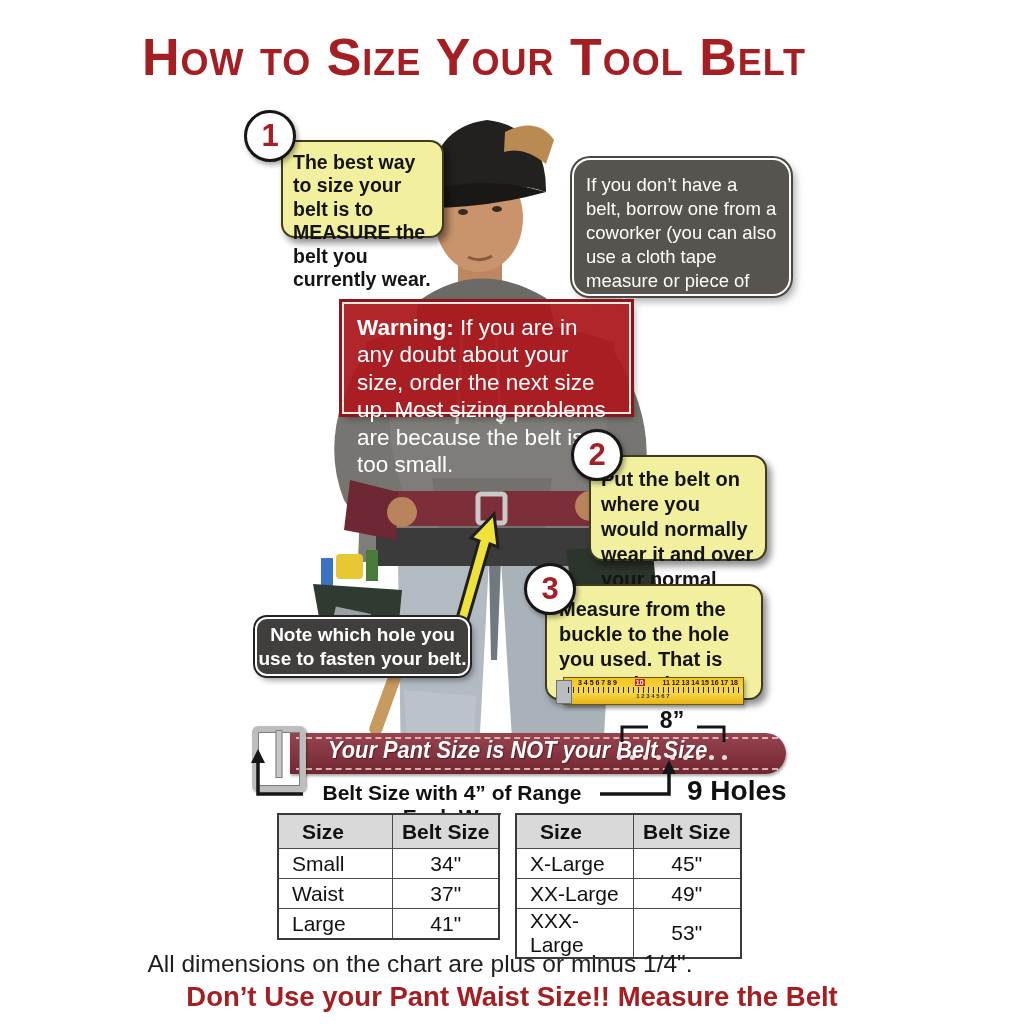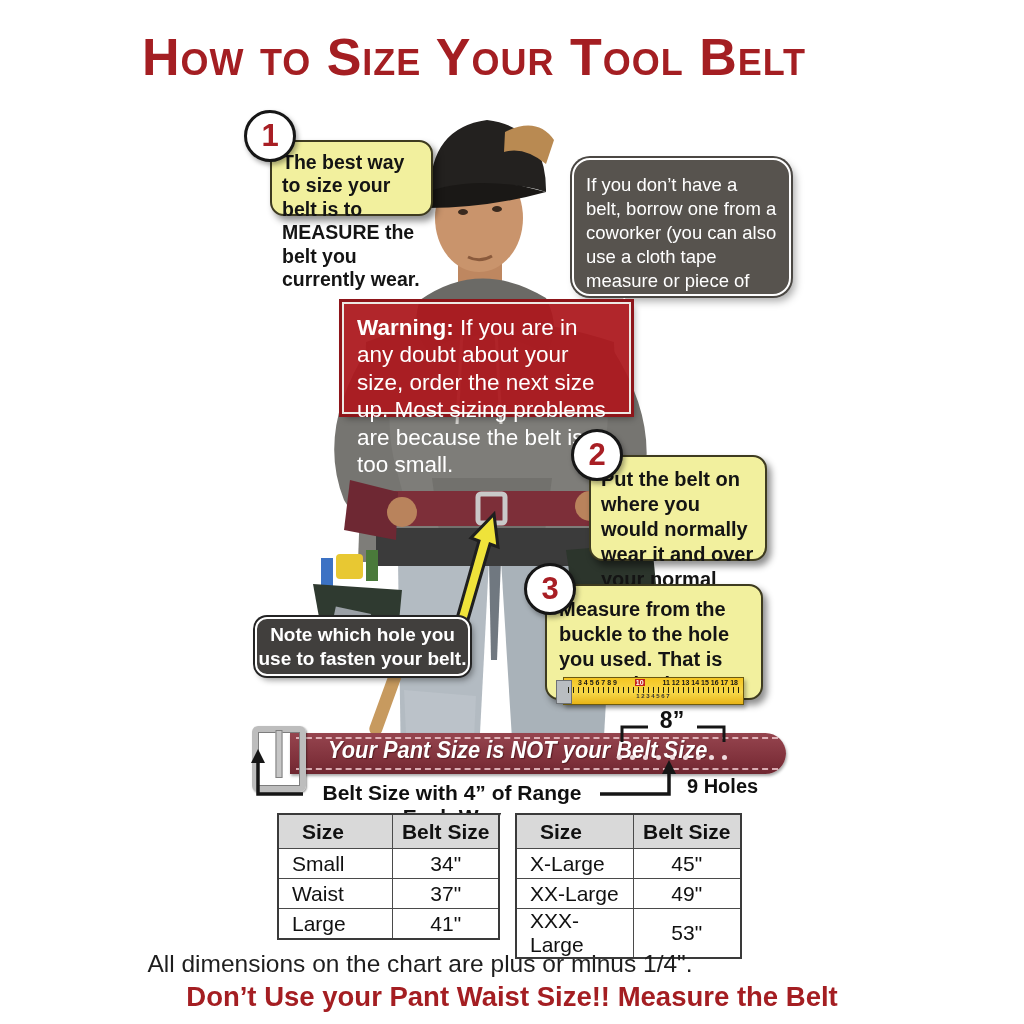--- a/index.html
+++ b/index.html
@@ -19,21 +19,21 @@
   
   .num-circle{width:46px;height:46px;border-radius:50%;background:#fff;
     border:3px solid #161616;color:#A81E24;font-weight:bold;font-size:31px;
     display:flex;align-items:center;justify-content:center;z-index:5;
     box-shadow:2px 3px 5px rgba(0,0,0,.35);}
 
   
   .callout{background:#F2F09E;border:2px solid #3E3B20;border-radius:14px;
     color:#141414;font-weight:bold;box-shadow:4px 5px 7px rgba(0,0,0,.45);
     z-index:4;box-sizing:border-box;}
-  .co1{left:270px;top:140px;width:163px;height:76px;font-size:19.5px;line-height:1.2;padding:9px 10px;}
+  .co1{left:281px;top:140px;width:163px;height:98px;font-size:19.5px;line-height:1.2;padding:9px 10px;}
   .co2{left:589px;top:455px;width:178px;height:106px;font-size:20px;line-height:1.25;padding:10px 10px;}
   .co3{left:545px;top:584px;width:218px;height:116px;font-size:20px;line-height:1.25;padding:11px 12px;}
 
   
   .tipbox{left:572px;top:158px;width:219px;height:138px;background:#57534E;
     border:2px solid #fff;border-radius:18px;box-shadow:0 0 0 2px #4a4743,4px 5px 8px rgba(0,0,0,.35);
     color:#fff;font-size:18.5px;line-height:1.3;padding:13px 12px;box-sizing:border-box;z-index:4;}
 
   
   .warnbox{left:342px;top:302px;width:289px;height:112px;background:rgba(172,24,30,.94);
@@ -76,21 +76,21 @@
     transform:scaleX(.93);transform-origin:left;text-shadow:1px 1px 1px rgba(60,10,15,.6);}
   .belt-holes{left:617px;top:755px;width:110px;display:flex;justify-content:space-between;z-index:6;}
   .belt-holes i{width:5px;height:5px;border-radius:50%;background:#EFDBDE;}
   .buckle{left:252px;top:726px;width:42px;height:54px;z-index:6;
     border:6px solid #BDBDBD;border-radius:6px;box-shadow:inset 0 0 0 1px #7d7d7d,1px 1px 2px rgba(0,0,0,.4);}
   .buckle::before{content:"";position:absolute;left:50%;top:-2px;width:5px;height:46px;background:#C6C6C6;
     border:1px solid #808080;transform:translateX(-50%);}
 
   
   .lbl-8{left:648px;top:707px;width:48px;text-align:center;font-weight:bold;font-size:23px;color:#101010;z-index:6;}
-  .lbl-9holes{left:687px;top:775px;font-weight:bold;font-size:20px;color:#101010;z-index:6;}
+  .lbl-9holes{left:687px;top:775px;font-weight:bold;font-size:28px;color:#101010;z-index:6;}
   .lbl-range{left:303px;top:781px;width:298px;text-align:center;font-weight:bold;font-size:21px;color:#101010;z-index:6;}
 
   
   .size-table{border-collapse:collapse;z-index:6;position:absolute;background:#fff;
     font-size:21px;color:#111;}
   .size-table.left{left:277px;top:813px;width:223px;}
   .size-table.right{left:515px;top:813px;width:227px;}
   .size-table th,.size-table td{border:1.5px solid #4A4A4A;height:29px;padding:0;}
   .size-table th{background:#D9D9D9;font-weight:bold;text-align:left;padding-left:23px;height:33px;}
   .size-table th.c2{text-align:center;padding-left:0;}

